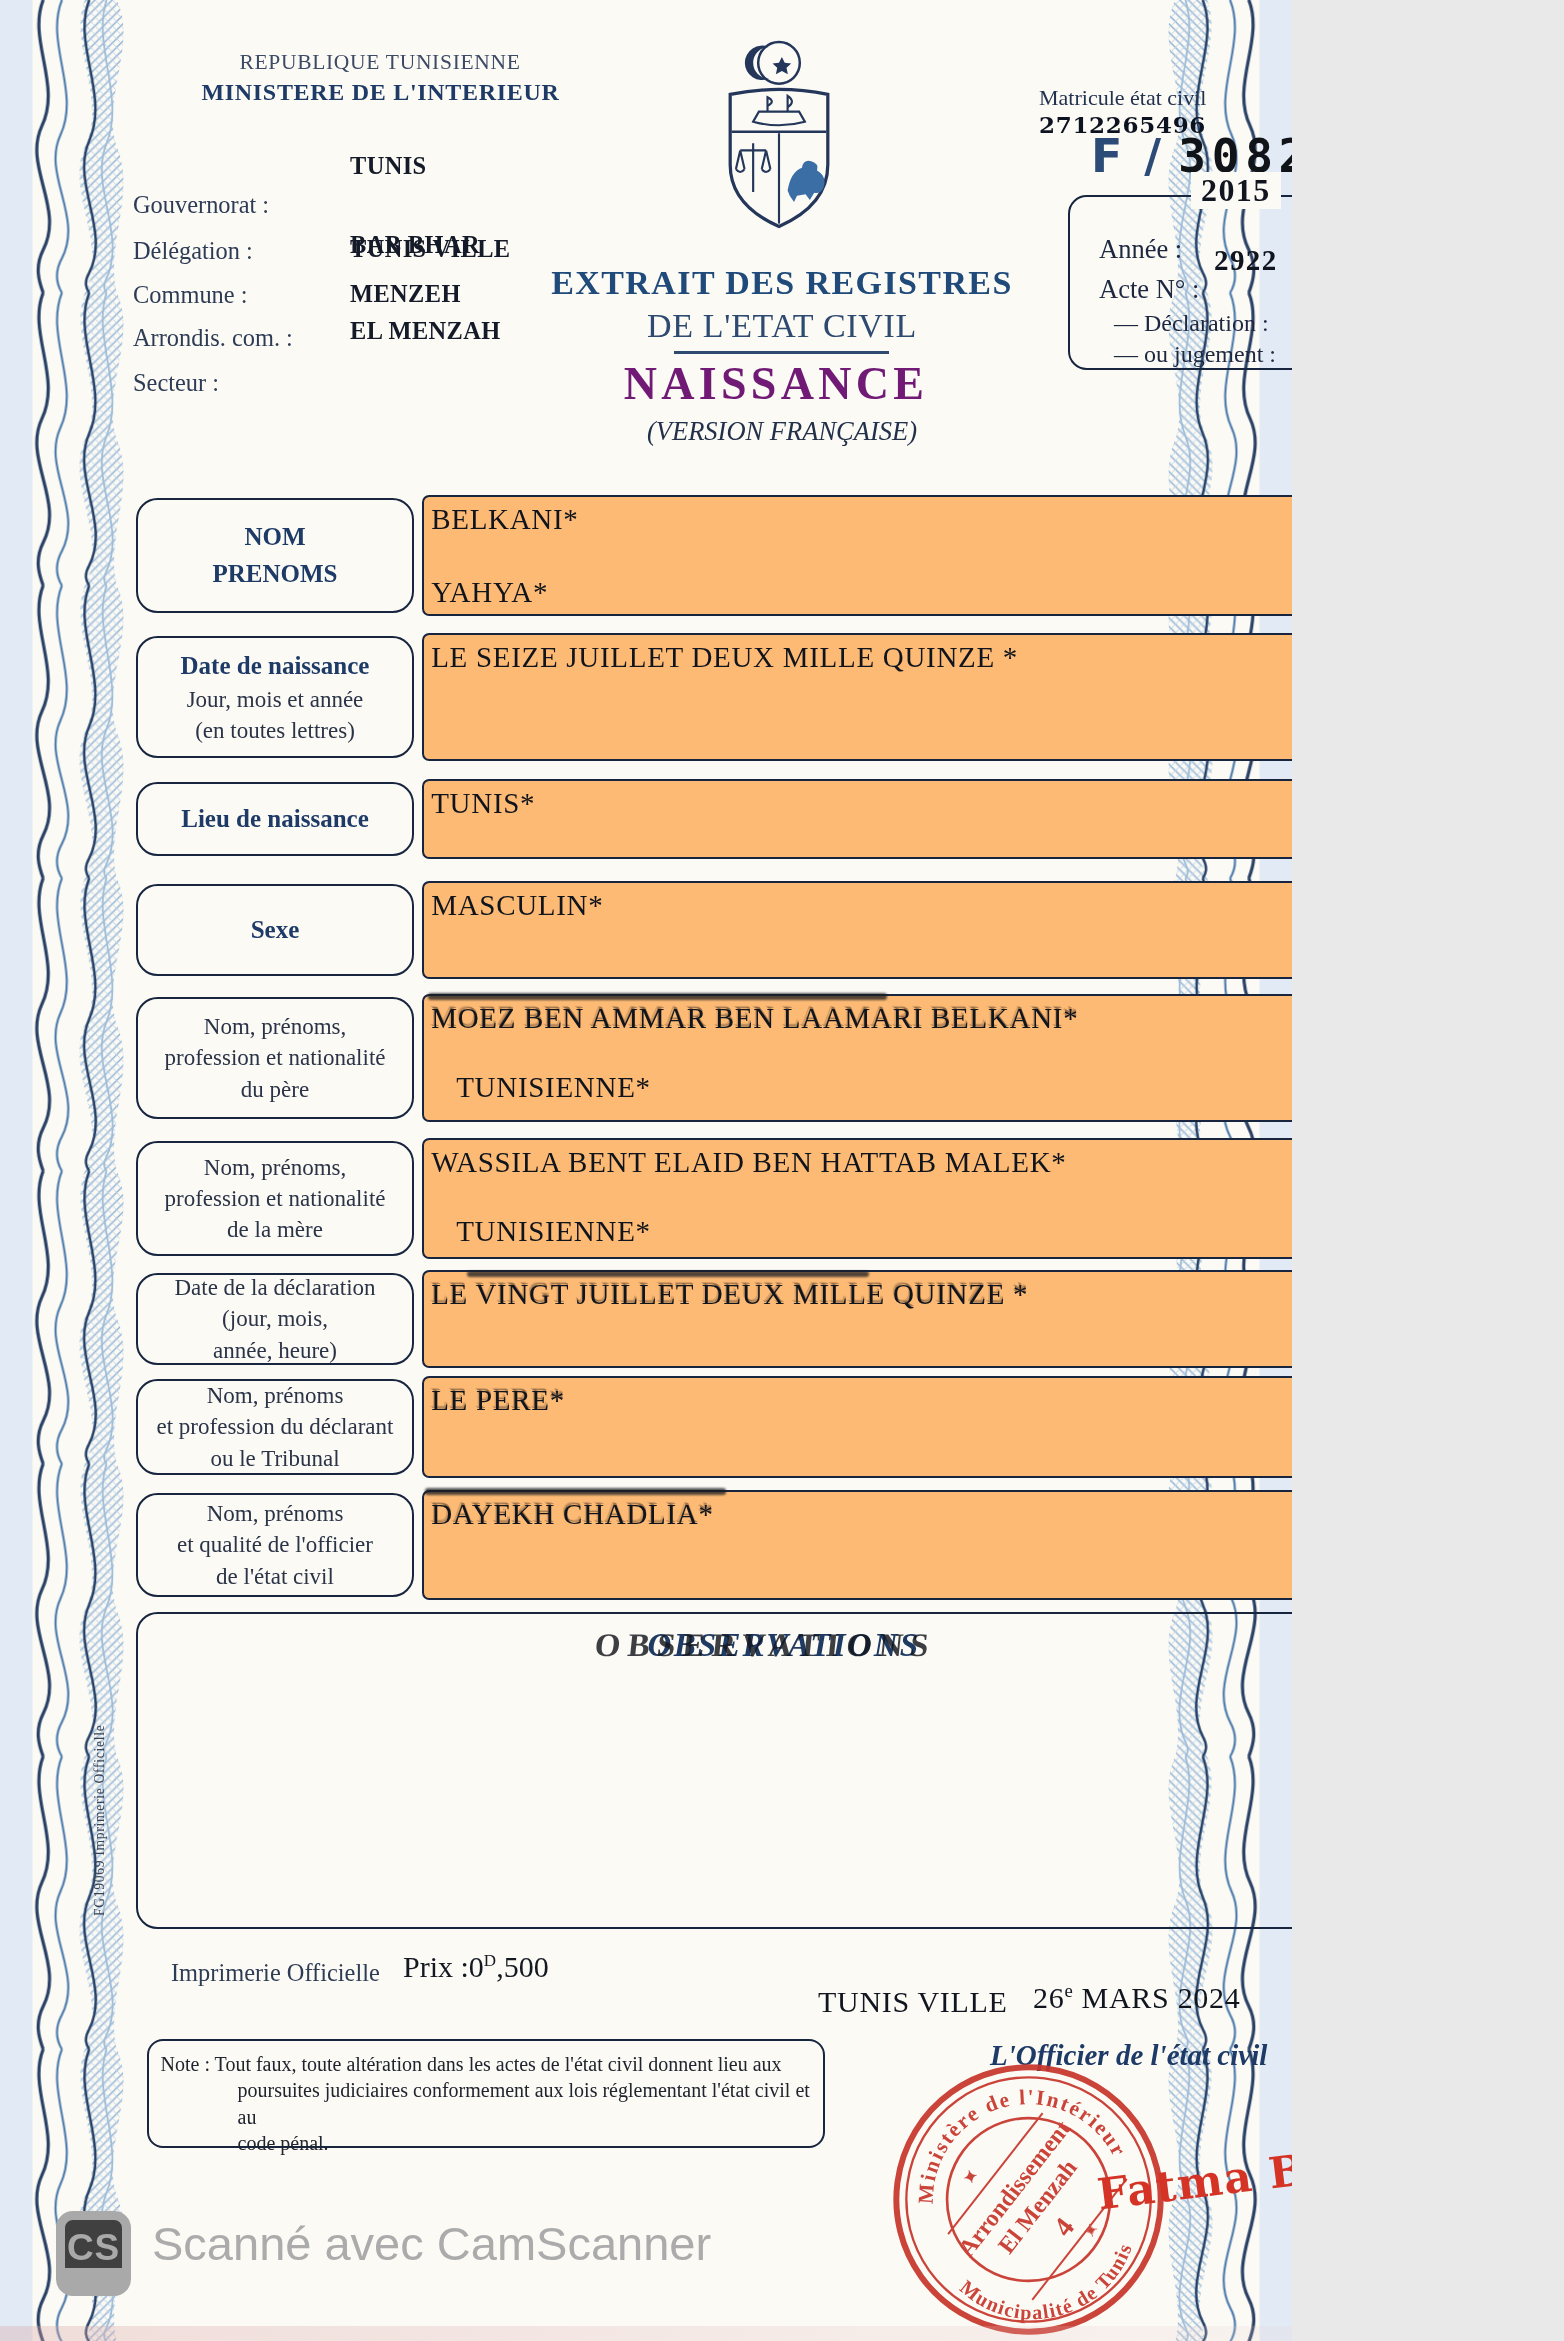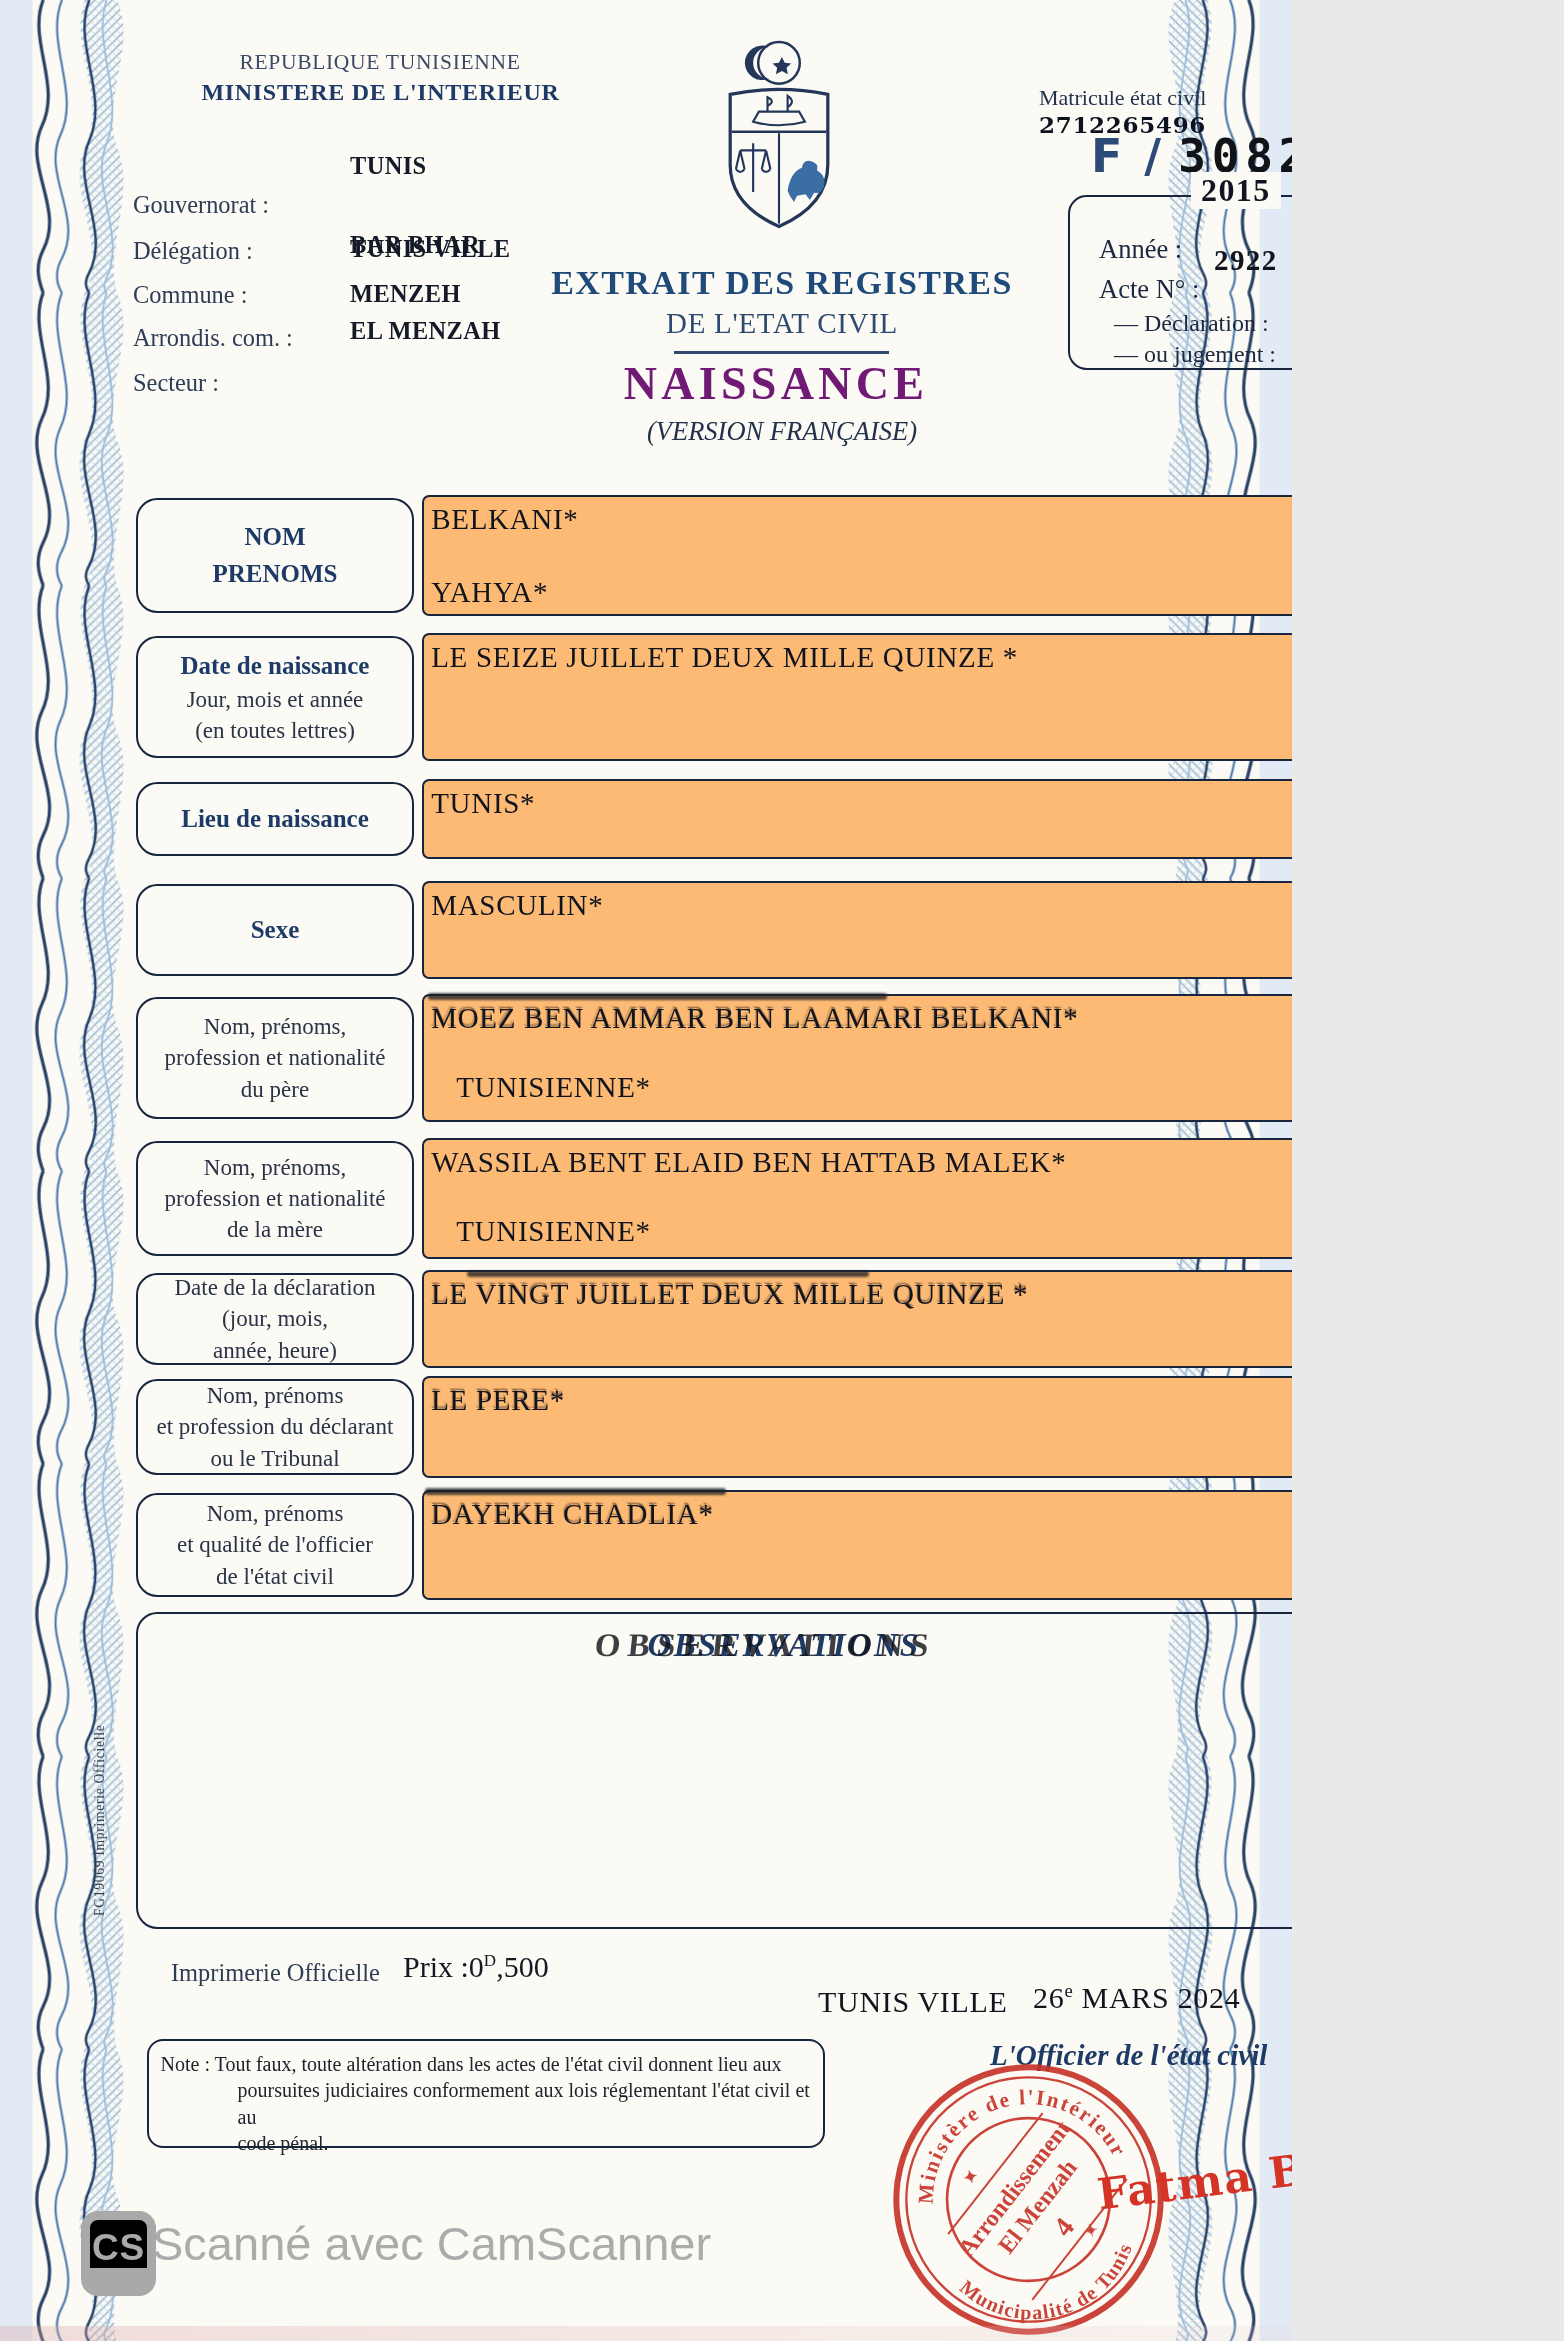--- a/index.html
+++ b/index.html
@@ -28,21 +28,21 @@
   .rb-annee{left:29px;top:37px;font-size:26.5px;color:#1d2740;}
   .rb-annee-val{left:144px;top:47px;font-size:29px;font-weight:600;color:#10151f;letter-spacing:1.4px;}
   .rb-acte{left:29px;top:77px;font-size:26.5px;color:#1d2740;}
   .rb-decl{left:44px;top:113px;font-size:24px;color:#1d2740;}
   .rb-jug{left:44px;top:144px;font-size:24px;color:#1d2740;}
   
   .emblem{left:707px;top:37px;}
   
   .t1{left:459px;top:264px;width:646px;text-align:center;font-size:34px;font-weight:bold;
       color:#1f4a7a;letter-spacing:1.4px;}
-  .t2{left:459px;top:307px;width:646px;text-align:center;font-size:29px;color:#2e4a70;letter-spacing:0.7px;}
+  .t2{left:459px;top:307px;width:646px;text-align:center;font-size:34px;color:#2e4a70;letter-spacing:0.7px;}
   .t-rule{left:674px;top:351px;width:215px;height:2.9px;background:#2e4a70;}
   .t3{left:453px;top:357px;width:646px;text-align:center;font-size:46px;font-weight:bold;
       color:#701a75;letter-spacing:4.3px;}
   .t4{left:459px;top:416px;width:646px;text-align:center;font-size:26.5px;font-style:italic;color:#22304a;}
   
   .row{position:absolute;left:136px;width:1292px;}
   .label-box{position:absolute;left:0;top:2.9px;bottom:2.9px;width:278px;border:2.9px solid #18253f;
              border-radius:21.5px;display:flex;flex-direction:column;justify-content:center;
              align-items:center;text-align:center;padding:2.9px 7.2px;box-sizing:border-box;background:#fbfaf5;}
   .value-box{position:absolute;left:286px;top:0;bottom:0;right:0;border:2.5px solid #18253f;
@@ -76,21 +76,21 @@
             padding:10px 13px 7.2px 11.5px;box-sizing:border-box;}
   .note-text{font-size:20px;color:#20242e;line-height:1.32;}
   .note-indent{padding-left:77px;}
   
   .stamp{left:874px;top:2056px;transform:rotate(-14deg);opacity:.92;}
   .signature{left:1096px;top:2144px;transform:rotate(-7deg);font-size:43px;font-weight:bold;
              color:#d43326;font-family:"DejaVu Serif","Liberation Serif",serif;letter-spacing:1.4px;
              white-space:nowrap;}
   
   .cs-logo{left:56px;top:2211px;width:75px;height:85px;border:9.3px solid #a9a9a9;border-radius:17px;
-           box-sizing:border-box;background:#000000;margin-left:25px;}
+           box-sizing:border-box;background:#404040;}
   .cs-letters{position:absolute;left:0;right:0;top:7.2px;text-align:center;font-family:"Liberation Sans",sans-serif;
               font-weight:bold;font-size:37px;color:#a9a9a9;letter-spacing:0.7px;}
   .cs-bar{position:absolute;left:-1.4px;right:-1.4px;bottom:-2.9px;height:21.5px;background:#a9a9a9;border-radius:0 0 8.6px 8.6px;}
   .cs-text{left:152px;top:2216px;font-family:"Liberation Sans",sans-serif;font-size:47px;color:#ababab;}
   .bottom-tint{position:absolute;left:0;right:0;bottom:0;height:16px;
                background:linear-gradient(to right,rgba(219,166,166,.35),rgba(235,210,210,.18));}
 </style>
 </head>
 <body>
 

